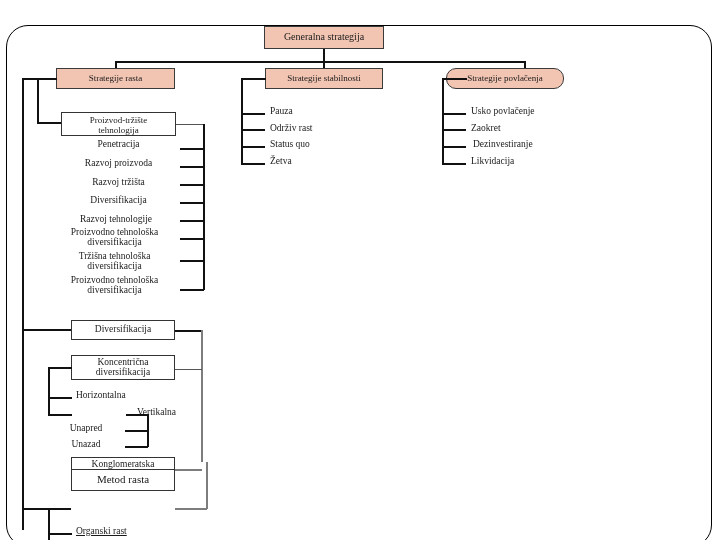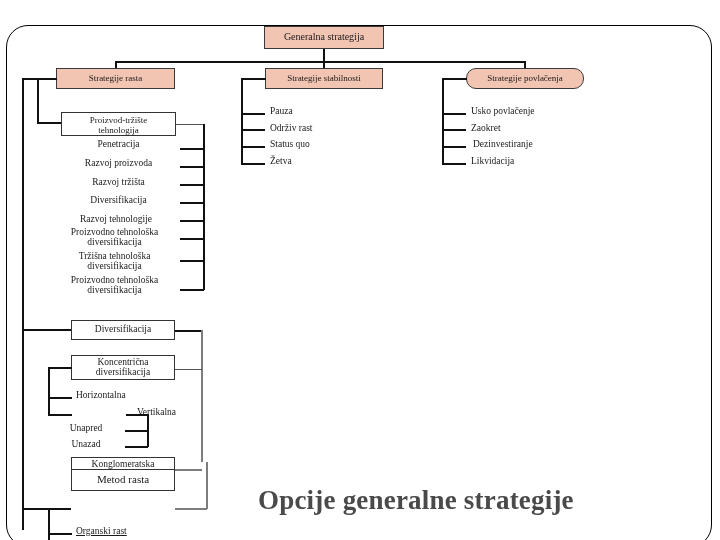--- a/index.html
+++ b/index.html
@@ -47,21 +47,21 @@
   <div class="vl" style="left:115px;top:42px;height:10px;"></div>
   <div class="vl" style="left:323px;top:42px;height:10px;"></div>
   <div class="vl" style="left:524px;top:42px;height:10px;"></div>
 
   <div class="box fill" style="left:56px;top:49px;width:119px;height:21px;font-size:9px;">
     <span class="t">Strategije rasta</span>
   </div>
   <div class="box fill" style="left:265px;top:49px;width:118px;height:21px;font-size:9px;">
     <span class="t">Strategije stabilnosti</span>
   </div>
-  <div class="box fill" style="left:466px;top:49px;width:118px;height:21px;font-size:9px;border-radius:10px;">
+  <div class="box fill" style="left:446px;top:49px;width:118px;height:21px;font-size:9px;border-radius:10px;">
     <span class="t">Strategije povlačenja</span>
   </div>
 
   <div class="hl" style="left:241px;top:59px;width:25px;"></div>
   <div class="vl" style="left:241px;top:59px;height:86px;"></div>
   <div class="hl" style="left:241px;top:94px;width:24px;"></div>
   <div class="hl" style="left:241px;top:110px;width:24px;"></div>
   <div class="hl" style="left:241px;top:127px;width:24px;"></div>
   <div class="hl" style="left:241px;top:144px;width:24px;"></div>
   <div class="lbl lft" style="left:270px;top:88px;width:110px;font-size:9.5px;">Pauza</div>
@@ -154,15 +154,14 @@
   </div>
   <div class="hl grey" style="left:175px;top:489px;width:32px;"></div>
   <div class="vl grey" style="left:206px;top:443px;height:47px;"></div>
 
   <div class="vl" style="left:48px;top:489px;height:40px;"></div>
   <div class="hl" style="left:48px;top:514px;width:24px;"></div>
   <div class="hl" style="left:48px;top:529px;width:24px;"></div>
   <div class="lbl lft" style="left:76px;top:508px;width:110px;font-size:9.5px;text-decoration:underline;">Organski rast</div>
   <div class="lbl lft" style="left:76px;top:523px;width:110px;font-size:11px;">Eksterni rast</div>
 
-  <div id="title">Opcije generalne strategije</div>
 
 </div>
 
 </body></html>

